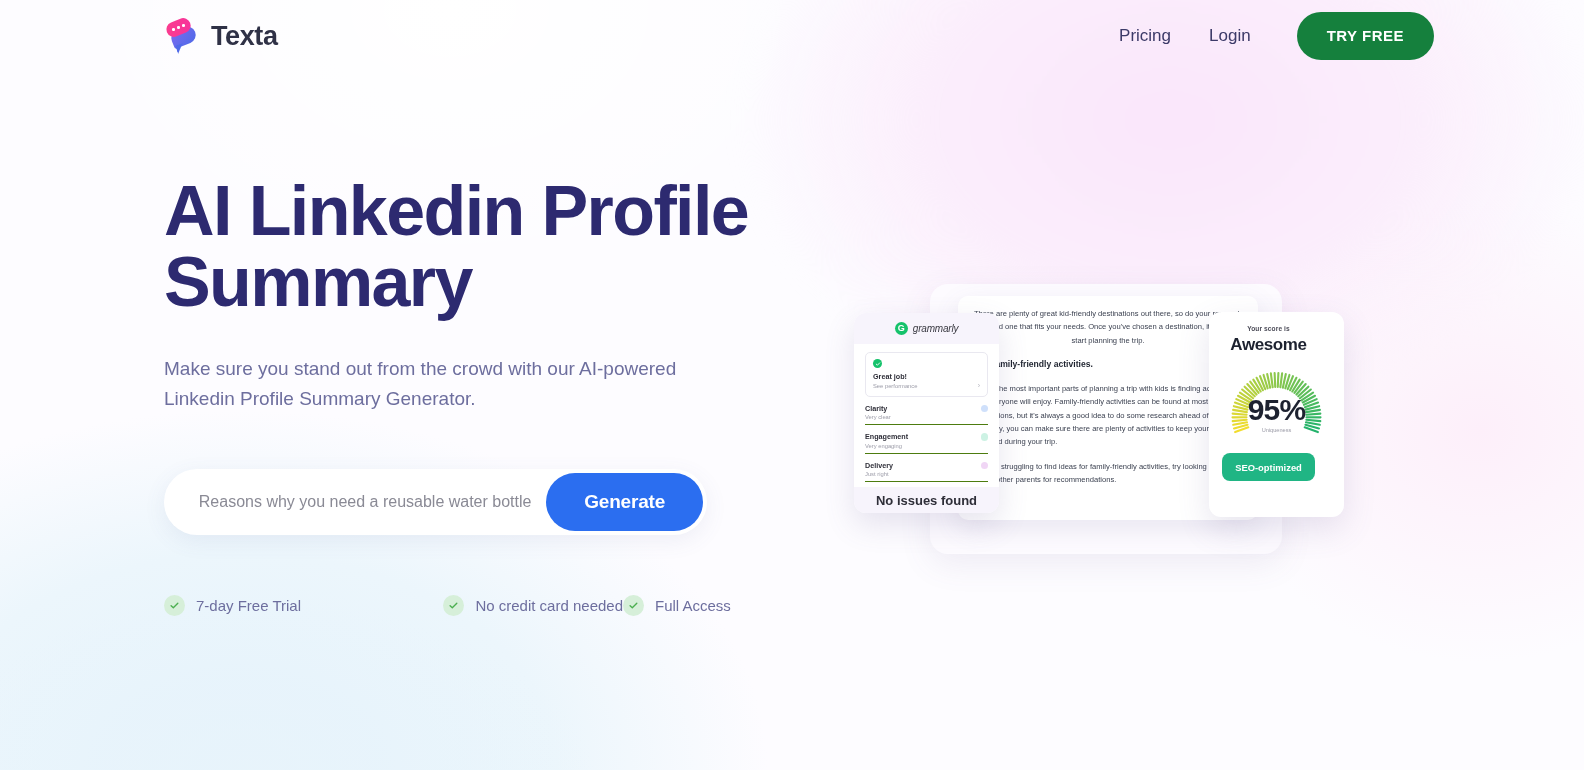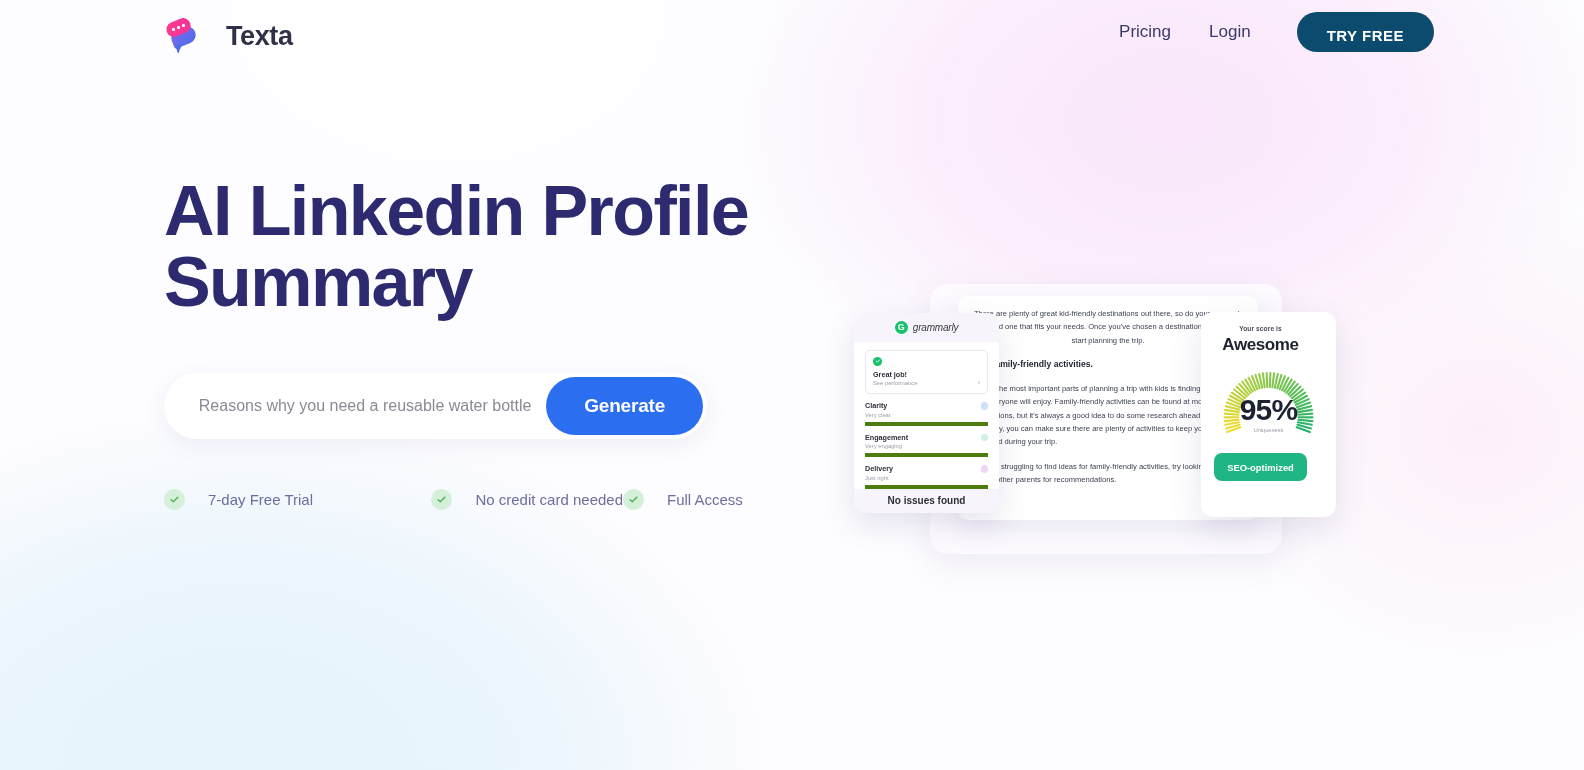--- a/index.html
+++ b/index.html
@@ -78,21 +78,21 @@
     display: flex;
     align-items: center;
     z-index: 40;
   }
   .brand {
     position: absolute;
     left: 164px;
     top: 16px;
     display: flex;
     align-items: center;
-    gap: 26px;
+    gap: 11px;
     text-decoration: none;
   }
   .logo-mark {
     position: relative;
     width: 36px;
     height: 40px;
   }
   .logo-mark .blob-blue {
     position: absolute;
     left: 7px;
@@ -149,29 +149,29 @@
     gap: 30px;
   }
   .nav-link {
     font-size: 17px;
     color: #3c3a68;
     text-decoration: none;
     padding: 6px 4px;
   }
   .btn-try {
     margin-left: 12px;
-    background: #0c4a6e;
+    background: #15803d;
     color: #ffffff;
     font-size: 15px;
     font-weight: bold;
     letter-spacing: 0.5px;
     border: none;
     border-radius: 30px;
     padding: 0 30px;
-    height: 40px;
+    height: 48px;
     line-height: 48px;
     cursor: pointer;
   }
 
   
   .hero {
     position: absolute;
     left: 164px;
     top: 176px;
     width: 680px;
@@ -232,21 +232,22 @@
   }
 
   .features {
     margin-top: 50px;
     display: flex;
     align-items: center;
   }
   .feature {
     display: flex;
     align-items: center;
-    gap: 23px;
+    gap: 11px;
+    margin-top: 10px;
   }
   .feature + .feature { margin-left: 0; }
   .f0 { width: 207px; }
   .f1 { width: 252px; justify-content: flex-end; }
   .check-badge {
     width: 21px;
     height: 21px;
     border-radius: 50%;
     background: #d6efd9;
     display: flex;
@@ -364,39 +365,39 @@
     background: #15c26b;
     display: flex; align-items: center; justify-content: center;
     margin-bottom: 4px;
   }
   .gr-t1 { font-size: 7.2px; font-weight: bold; color: #2e2e38; }
   .gr-t2 { font-size: 5.8px; color: #9c9ca8; margin-top: 1.5px; }
   .gr-chev {
     position: absolute; right: 7px; bottom: 7px;
     font-size: 7px; color: #b3b3bd;
   }
-  .gr-row { margin-top: 7px; padding-bottom: 4px; border-bottom: 4px solid #4d7c0f; position: relative; }
+  .gr-row { margin-top: 7px; padding-bottom: 4px; border-bottom: 1px solid #4d7c0f; position: relative; }
   .gr-dot {
     position: absolute; right: 0; top: 1px;
     width: 7.5px; height: 7.5px; border-radius: 50%;
   }
   .gr-foot {
     height: 26px;
     background: #f7f4fc;
     display: flex;
     align-items: center;
     justify-content: center;
-    font-size: 10px;
+    font-size: 13px;
     font-weight: bold;
     color: #2e2e38;
   }
 
   .card-score {
     position: absolute;
-    left: 356px;
+    left: 364px;
     top: 37px;
     width: 135px;
     height: 205px;
     background: #ffffff;
     border-radius: 12px;
     box-shadow: 0 12px 32px rgba(103,92,150,0.16);
     padding: 13px 29px 0 13px;
     box-sizing: border-box;
     text-align: center;
   }
@@ -455,20 +456,21 @@
     <button class="btn-try">TRY FREE</button>
   </nav>
 </header>
 
 <section class="hero">
   <h1 class="hero-title">
     <span>AI Linkedin Profile</span><br>
     <span>Summary</span><br>
   </h1>
 
+  <p class="hero-sub">Make sure you stand out from the crowd with our AI-powered Linkedin Profile Summary Generator.</p>
 
   <div class="search-wrap">
     <input class="search-input" type="text" placeholder="Reasons why you need a reusable water bottle" style="">
     <button class="btn-generate">Generate</button>
   </div>
 
   <div class="features">
     <div class="feature f0">
       <span class="check-badge">
         <svg width="11" height="11" viewBox="0 0 12 12">

